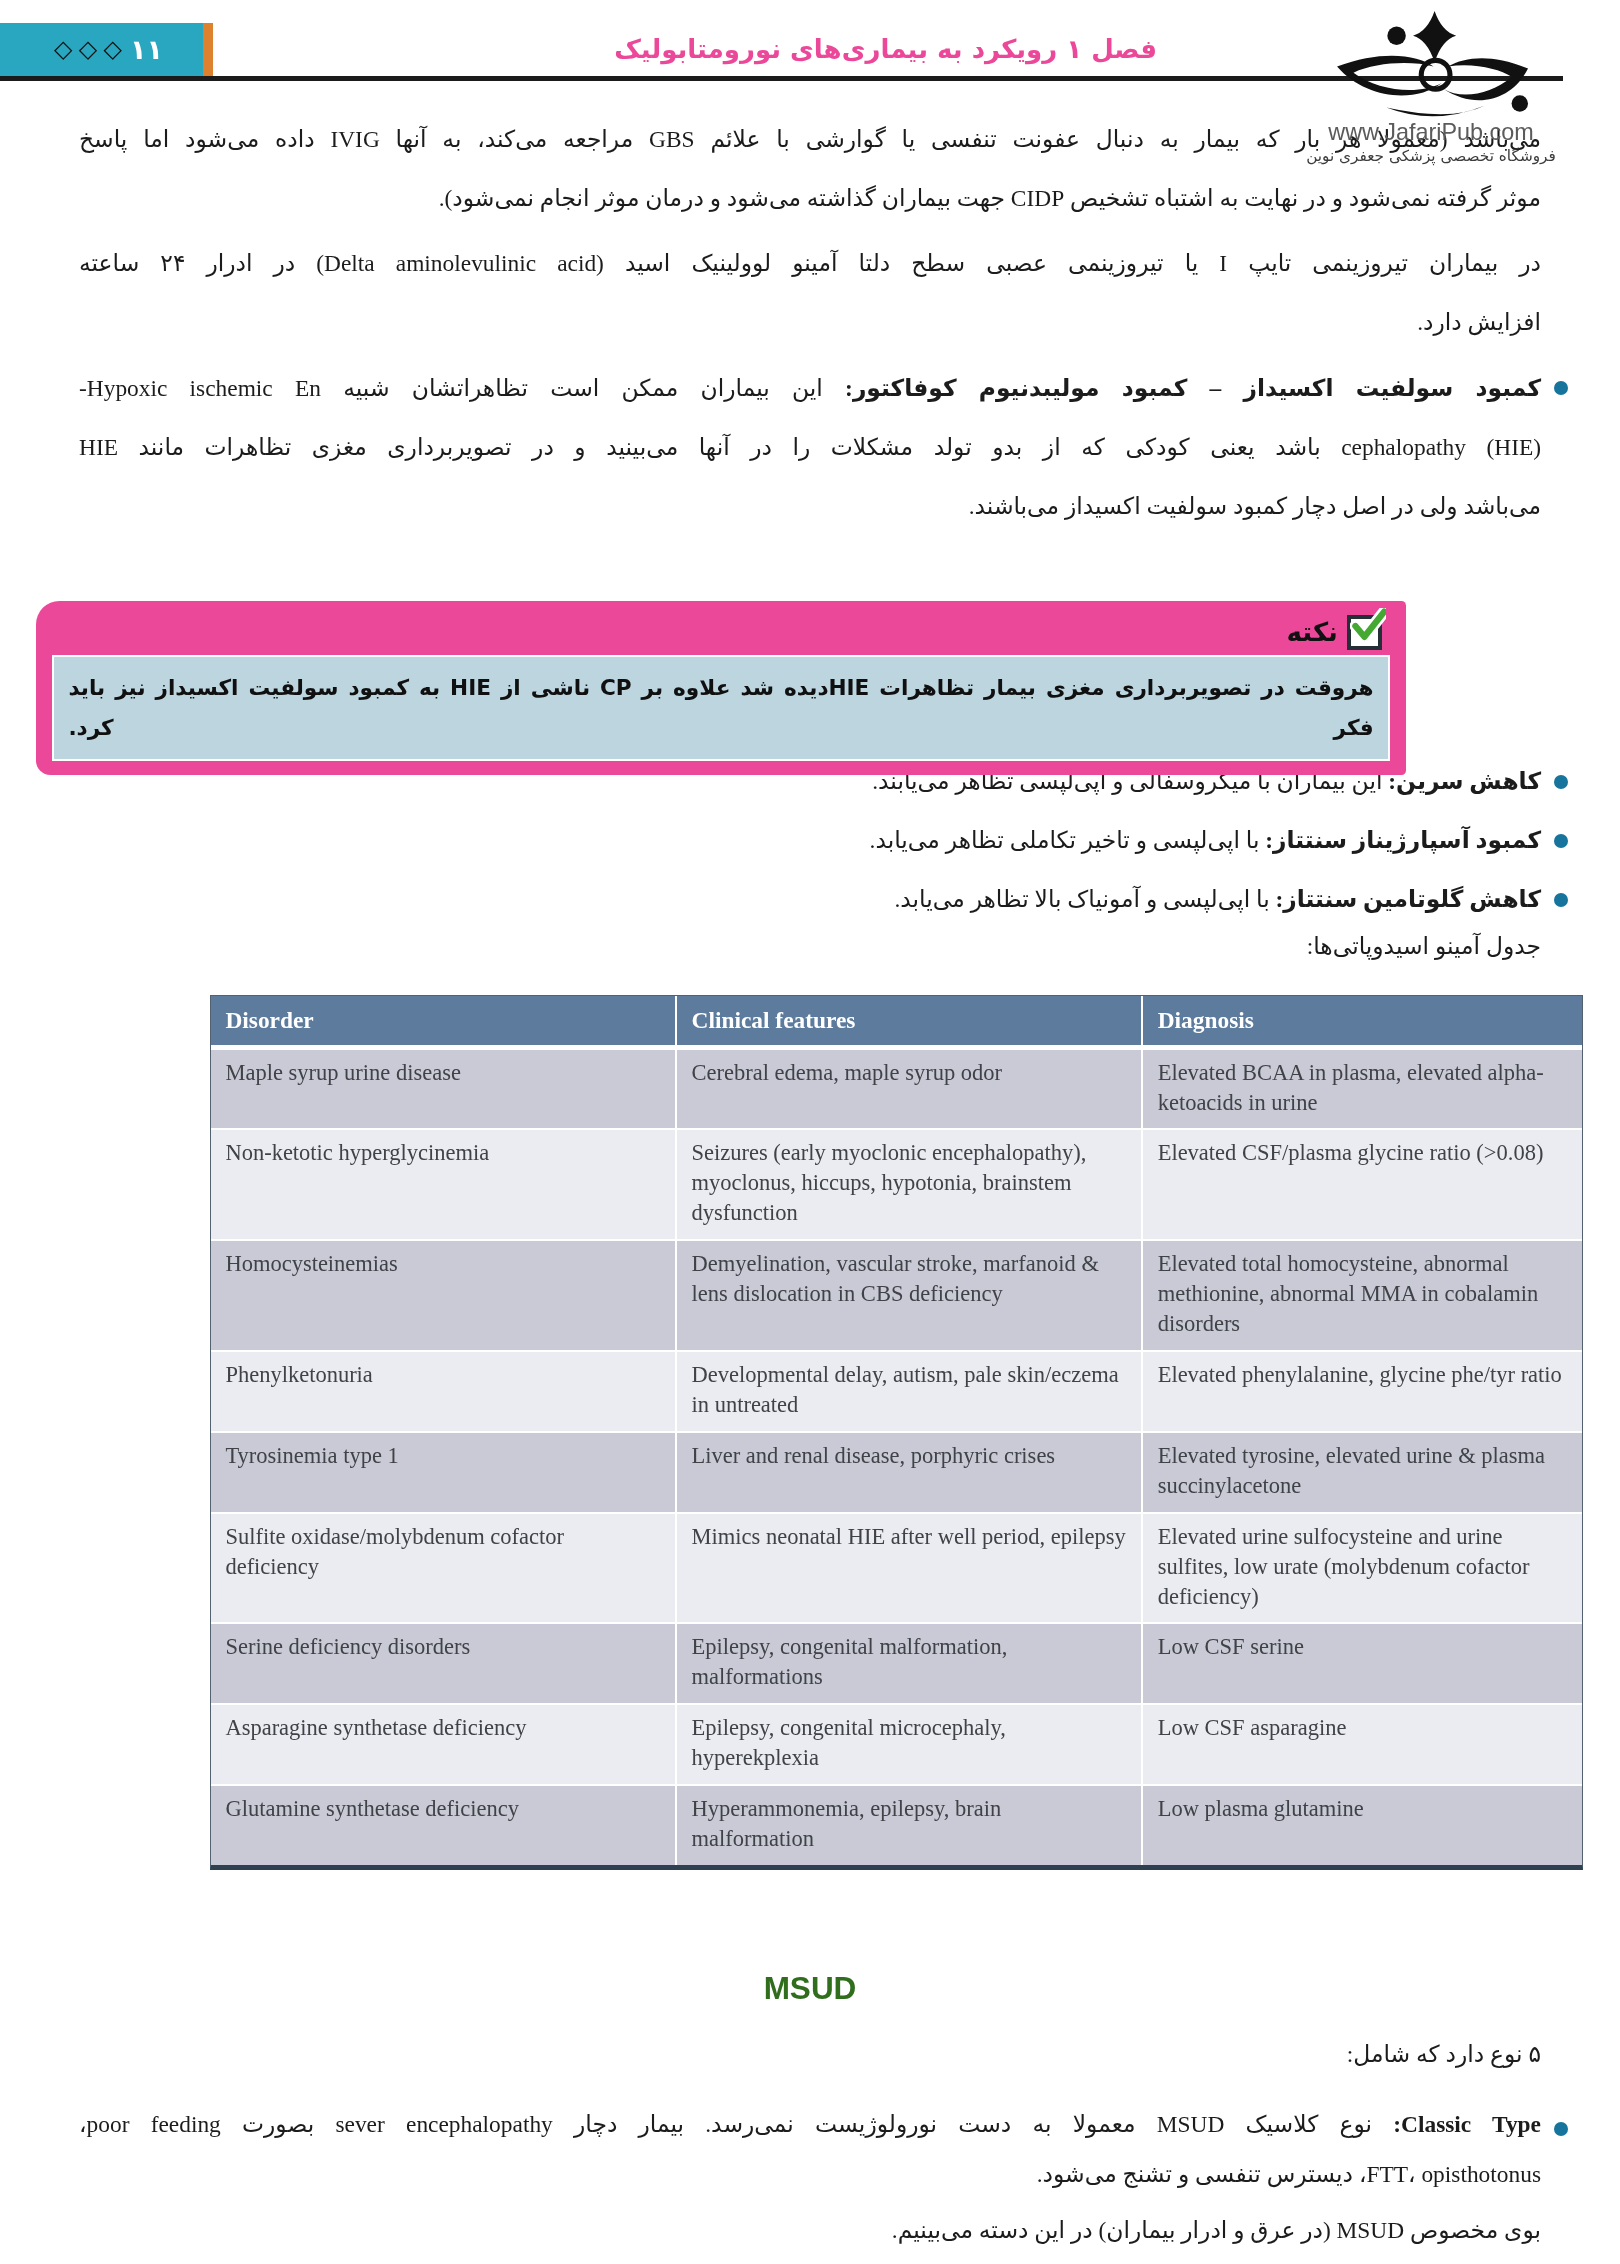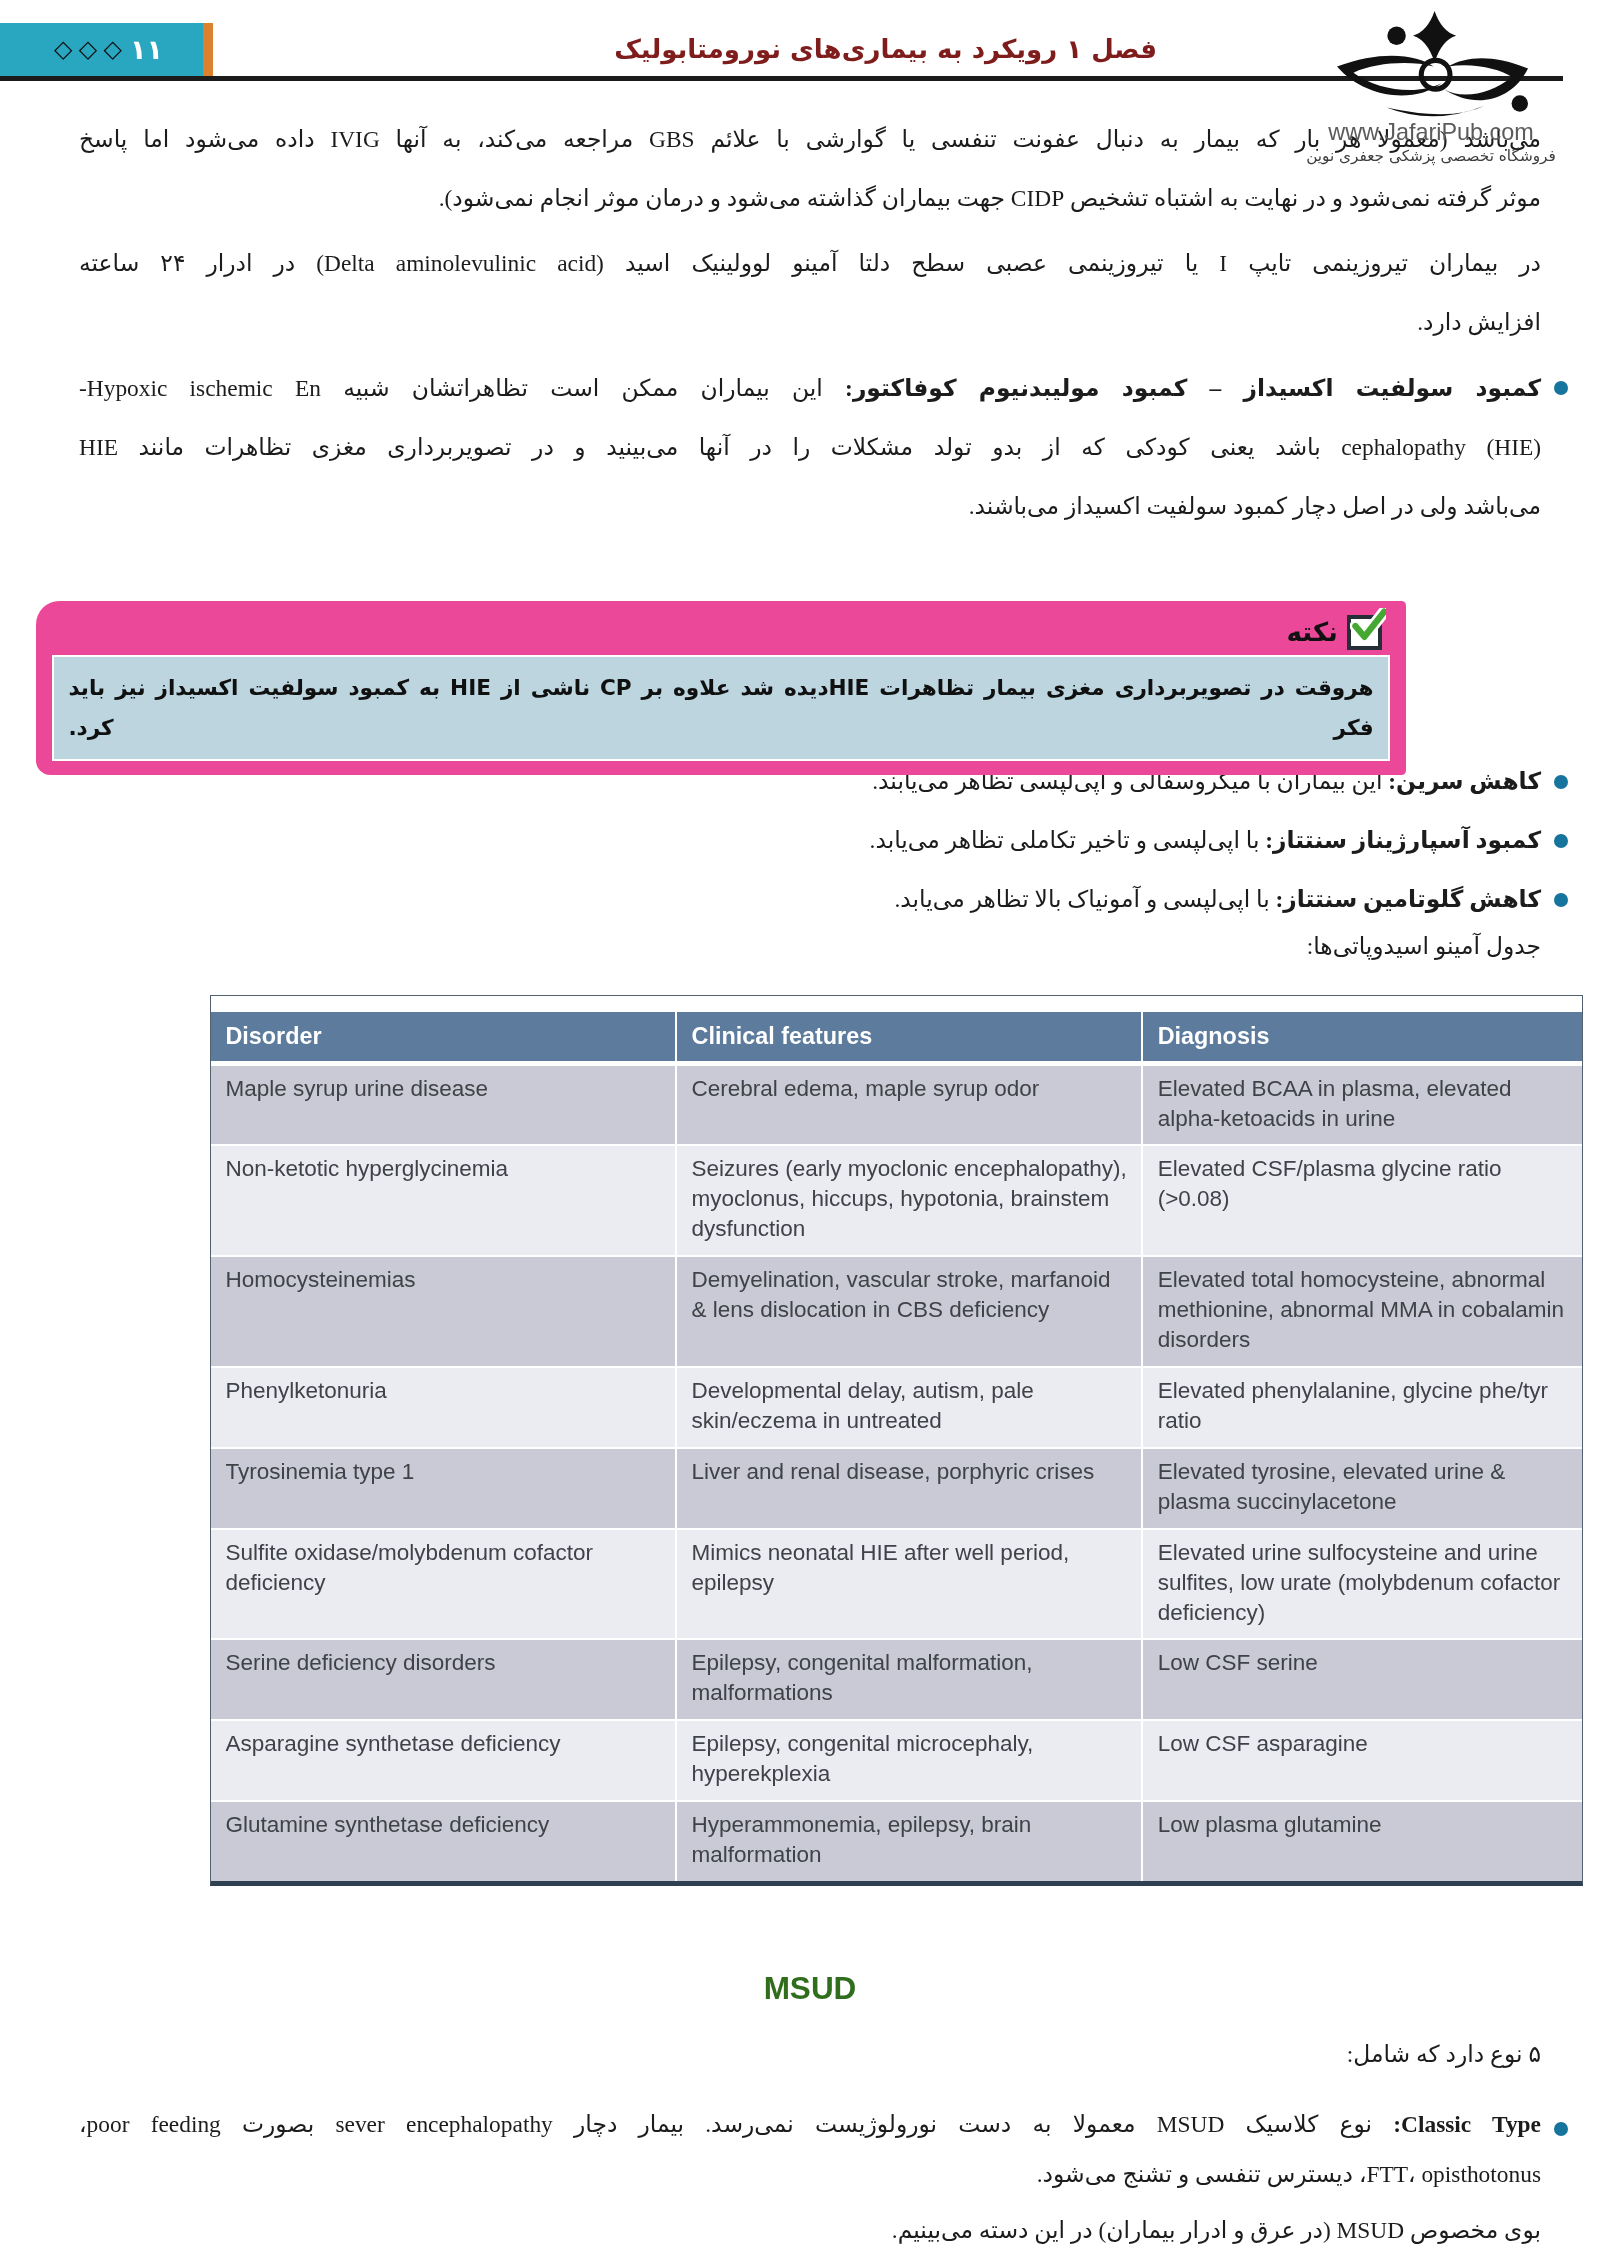--- a/index.html
+++ b/index.html
@@ -8,21 +8,21 @@
 
   
   .tab{position:absolute;left:0;top:22.5px;width:213px;height:53px;background:#2AA7C0;
        display:flex;align-items:center;justify-content:space-between;direction:ltr;
        padding:0 50px 0 54px;box-sizing:border-box;}
   .tab::after{content:"";position:absolute;right:0;top:0;width:10px;height:100%;background:#DD812E;}
   .tab-diamonds{color:#111;font-family:"DejaVu Sans",sans-serif;font-size:24px;letter-spacing:6.3px;line-height:1;}
   .tab-number{color:#fff;font-family:"DejaVu Sans",sans-serif;font-weight:bold;font-size:27px;line-height:1;}
   .rule{position:absolute;left:0;top:76px;width:1563px;height:4.5px;background:#1b1b1b;}
   .chapter-title{position:absolute;right:463px;top:34px;white-space:nowrap;
-       font-family:"DejaVu Sans",sans-serif;font-weight:bold;font-size:26px;color:#7f1d1d;}
+       font-family:"DejaVu Sans",sans-serif;font-weight:bold;font-size:26px;color:#ec4899;}
 
   
   .logo{position:absolute;left:1280px;top:9px;width:302px;text-align:center;z-index:6;pointer-events:none;}
   .logo svg{display:block;margin:0 auto;}
   .logo-site{font-family:"Liberation Sans",sans-serif;font-size:23.4px;color:#5b5b5b;direction:ltr;line-height:1.05;margin-top:-3.6px;}
   .logo-store{font-family:"DejaVu Sans",sans-serif;font-size:15.3px;color:#3c3c3c;margin-top:1.8px;}
 
   
   .flow{position:absolute;top:110px;right:79px;width:1462px;font-size:23.4px;z-index:1;}
   .tl{line-height:59px;text-align:right;}
@@ -45,21 +45,21 @@
         text-align:justify;text-align-last:justify;line-height:40px;}
 
   
   .bullets-block{position:absolute;top:752px;right:79px;width:1462px;font-size:23.4px;}
   .caption{position:absolute;top:917px;right:79px;width:1462px;font-size:23.4px;line-height:59px;}
 
   
   .tablewrap{position:absolute;top:995px;left:210px;width:1373px;direction:ltr;
        border:1.8px solid #53606F;border-bottom:5.4px solid #2F4050;background:#fff;box-sizing:border-box;}
   table.amino{width:100%;border-collapse:separate;border-spacing:0;
-       font-family:Liberation Sans, sans-serif;font-size:22.5px;color:#3F4247;table-layout:fixed;margin-top:16px;}
+       font-family:Liberation Serif, serif;font-size:22.5px;color:#3F4247;table-layout:fixed;}
   table.amino th{background:#5C7B9D;color:#fff;text-align:left;font-weight:bold;font-size:23.4px;
        padding:10.8px 14.4px;border-right:2.7px solid #fff;border-bottom:3.6px solid #fff;}
   table.amino th:last-child{border-right:none;}
   table.amino td{vertical-align:top;padding:8px 14.4px 10.8px 14.4px;line-height:30px;
        border-right:2.7px solid #fff;border-top:2.7px solid #fff;}
   table.amino td:last-child{border-right:none;}
   table.amino tr.dark td{background:#C9CAD5;}
   table.amino tr.light td{background:#EBEBF2;}
 
   

